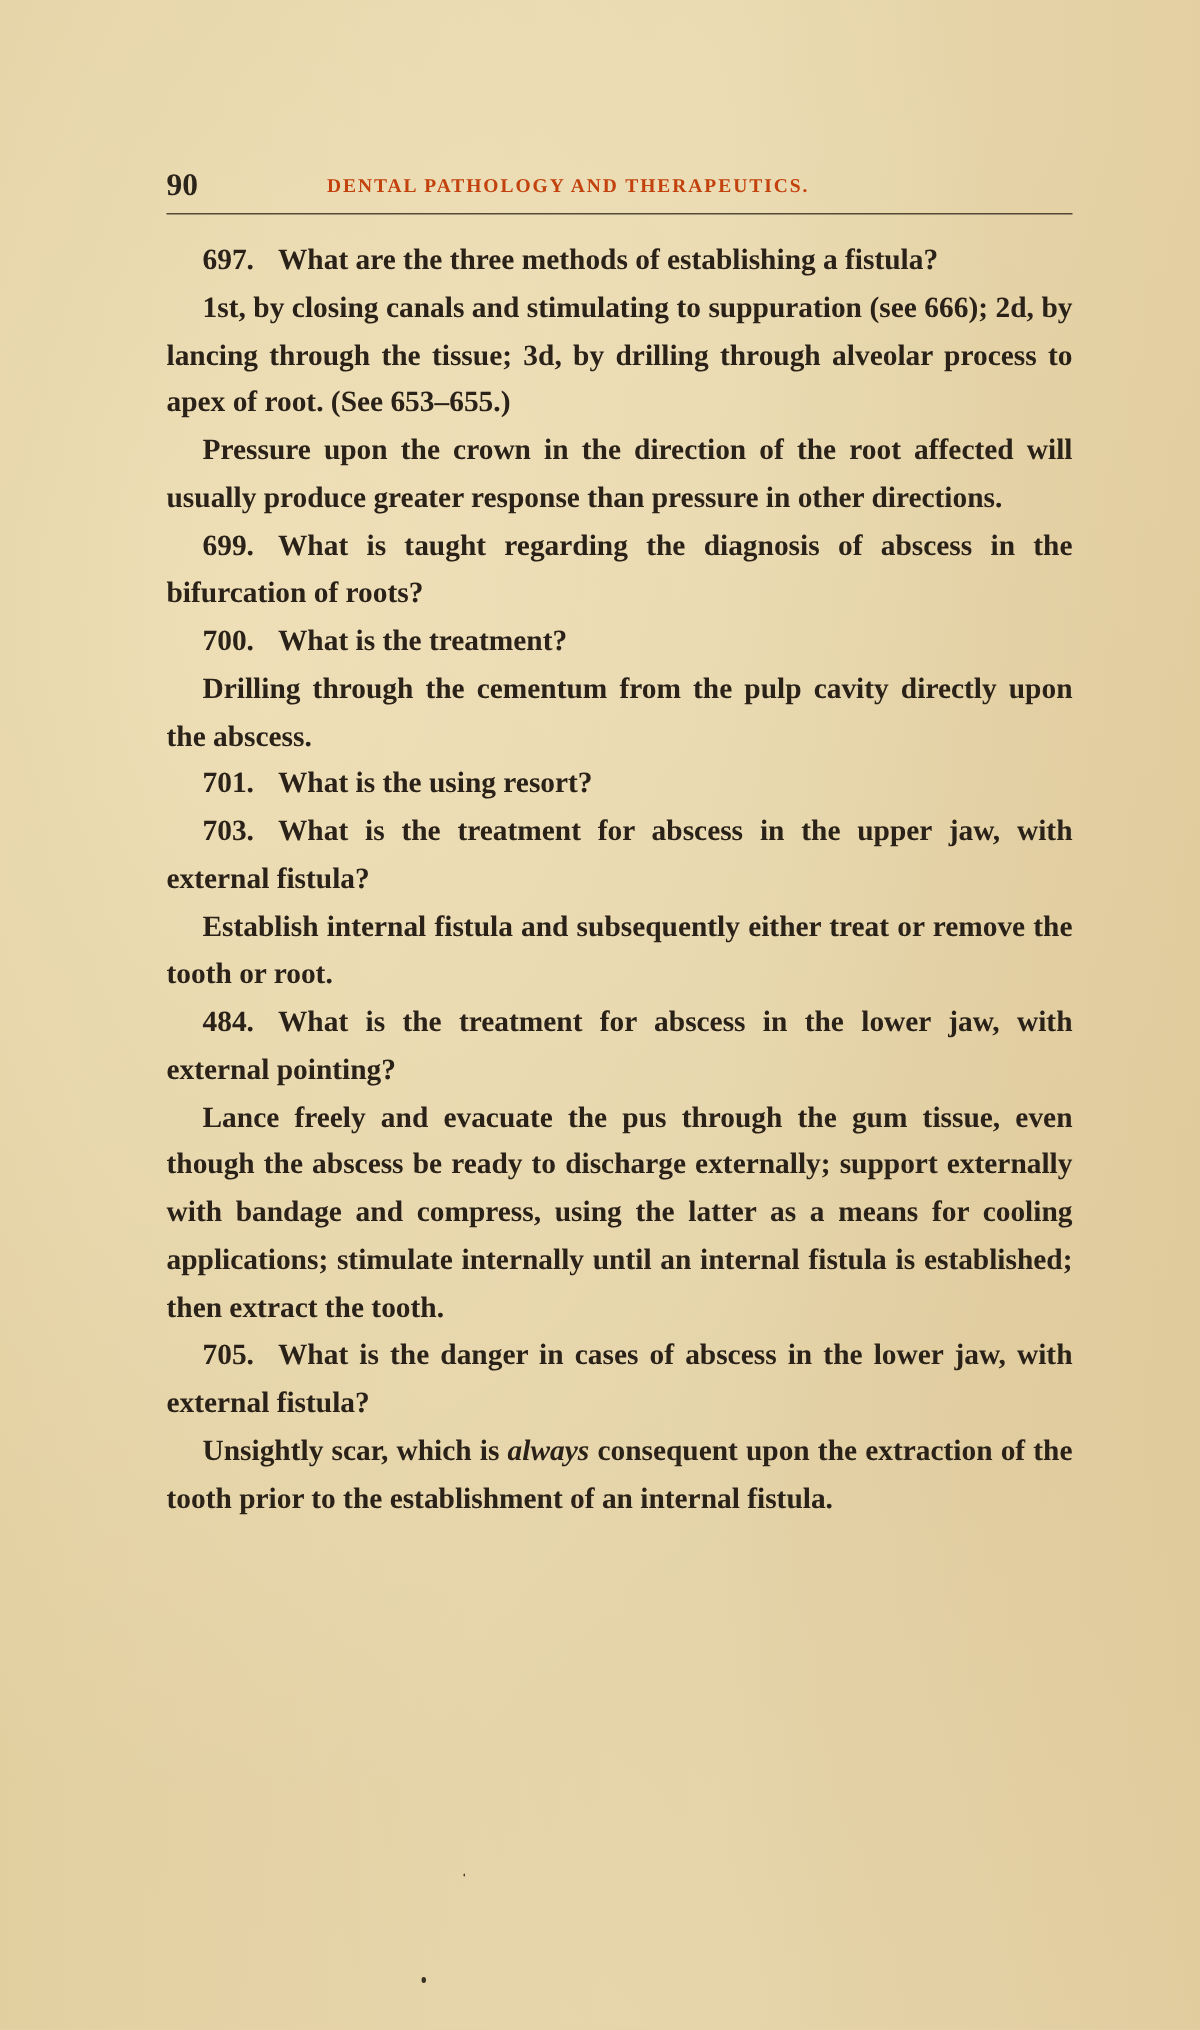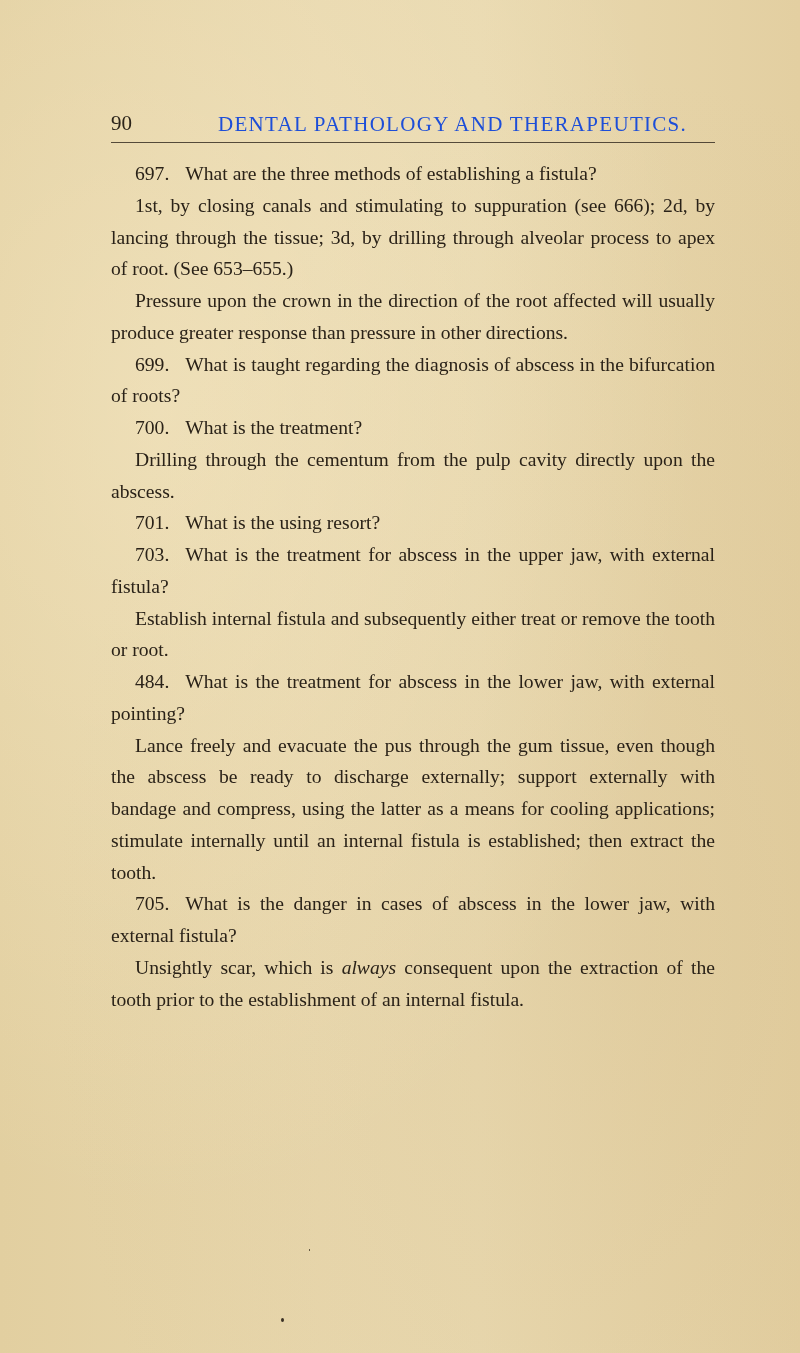--- a/index.html
+++ b/index.html
@@ -18,44 +18,45 @@
       font-family: "Liberation Serif", "DejaVu Serif", serif;
       color: #2a2218;
       position: relative;
     }
     .page {
       position: absolute;
       left: 0;
       top: 0;
       width: 800px;
       height: 1353px;
+      font-weight: bold;
     }
     .running-head {
       position: absolute;
       top: 110px;
       left: 111px;
       width: 604px;
       height: 26px;
     }
     .page-number {
       position: absolute;
       left: 0;
       top: 0;
       font-size: 21px;
       line-height: 26px;
       color: #2b241a;
     }
     .running-title {
       position: absolute;
       left: 107px;
       top: 2px;
-      font-size: 21px;
+      font-size: 13px;
       letter-spacing: 1.3px;
       line-height: 24px;
-      color: #1d4ed8;
+      color: #c2410c;
       white-space: nowrap;
     }
     .head-rule {
       position: absolute;
       top: 142px;
       left: 111px;
       width: 604px;
       height: 0;
       border-top: 1.4px solid #3a3024;
       opacity: 0.85;

